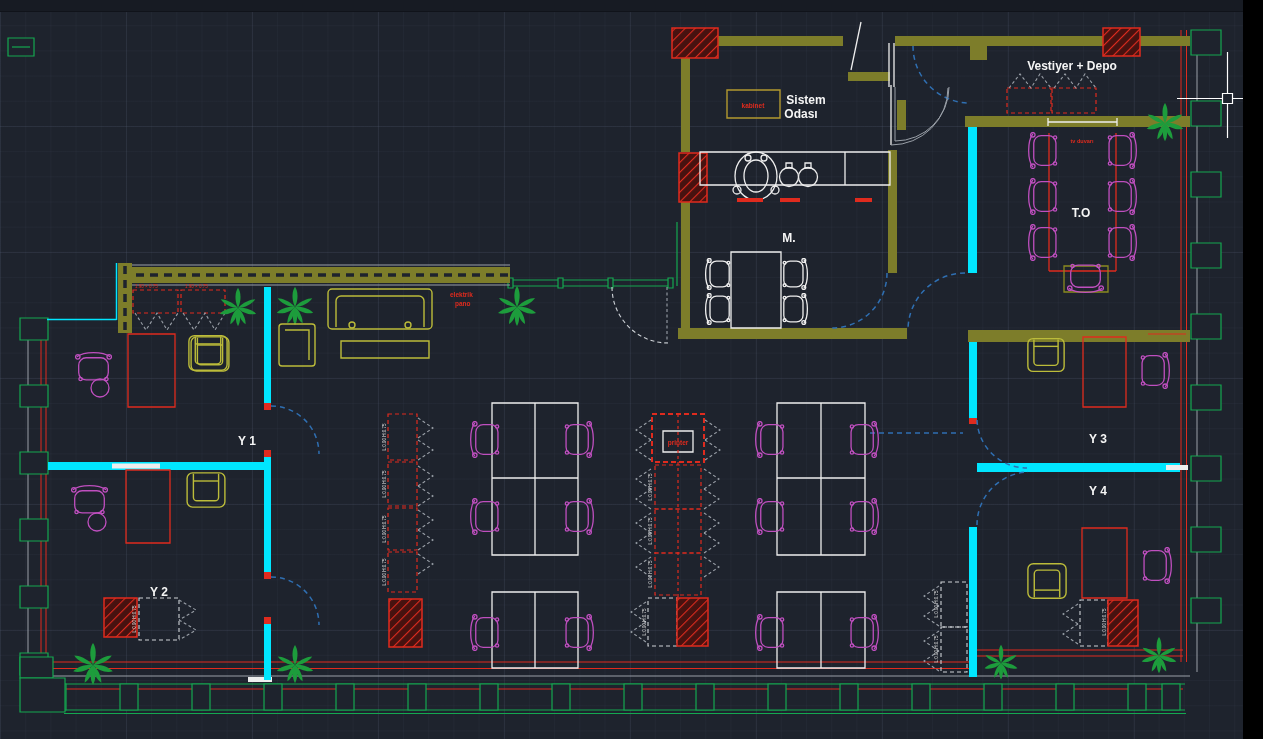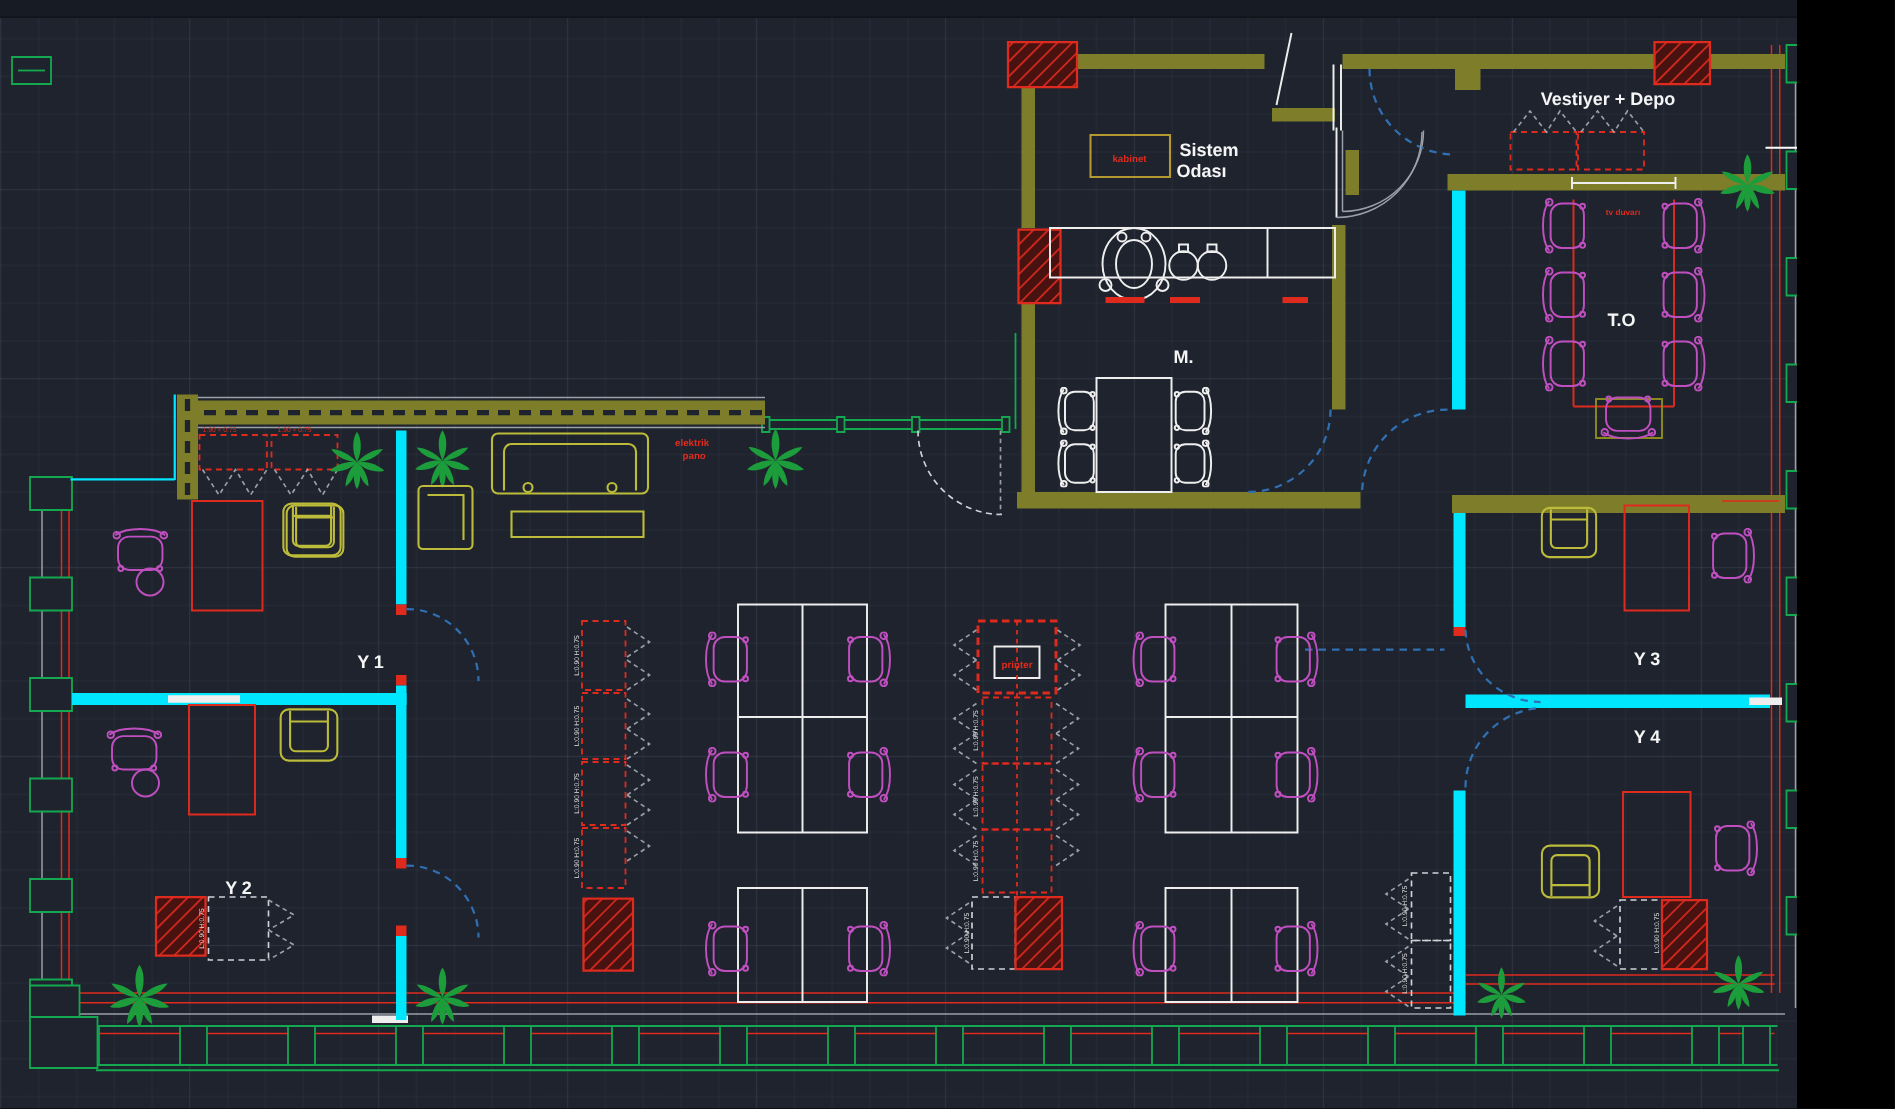--- a/index.html
+++ b/index.html
@@ -11,20 +11,21 @@
   html,body{margin:0;padding:0;background:#000;}
   .canvas{
     position:relative;width:1198px;height:739px;overflow:hidden;
     background-color:var(--background);
     background-image:
       linear-gradient(rgba(120,135,165,0.10) 1px, transparent 1px),
       linear-gradient(90deg, rgba(120,135,165,0.10) 1px, transparent 1px),
       linear-gradient(rgba(120,135,165,0.05) 1px, transparent 1px),
       linear-gradient(90deg, rgba(120,135,165,0.05) 1px, transparent 1px);
     background-size:126px 126px,126px 126px,25.2px 25.2px,25.2px 25.2px;
+    padding-left:45px;
   }
   .topband{position:absolute;left:0;top:0;width:100%;height:11px;background:var(--topband);border-bottom:1px solid #10131a;}
   svg{position:absolute;left:0;top:0;}
   svg *{vector-effect:non-scaling-stroke;}
   .wall-f{fill:var(--wall_olive);stroke:none}
   .cyan-f{fill:var(--cyan);stroke:none}
   .white-f{fill:var(--white);stroke:none}
   .red-f{fill:var(--red);stroke:none}
   .ln-red{stroke:var(--red);fill:none;stroke-width:1.3}
   .ln-red-th{stroke:var(--red);fill:none;stroke-width:1}

